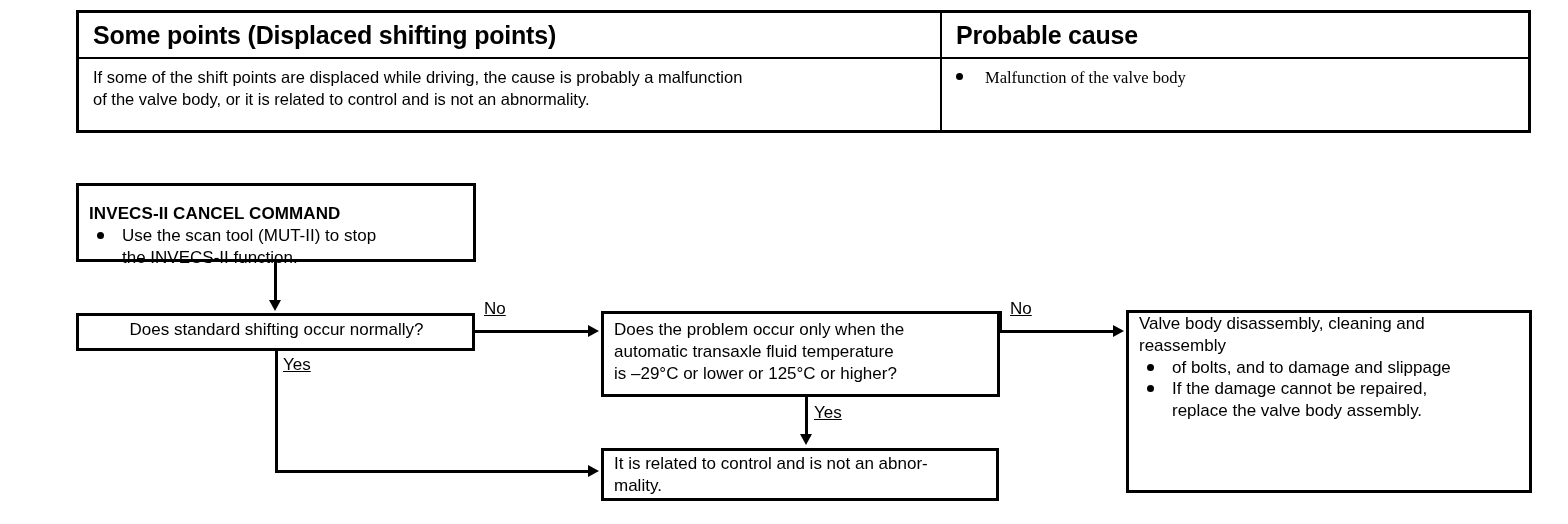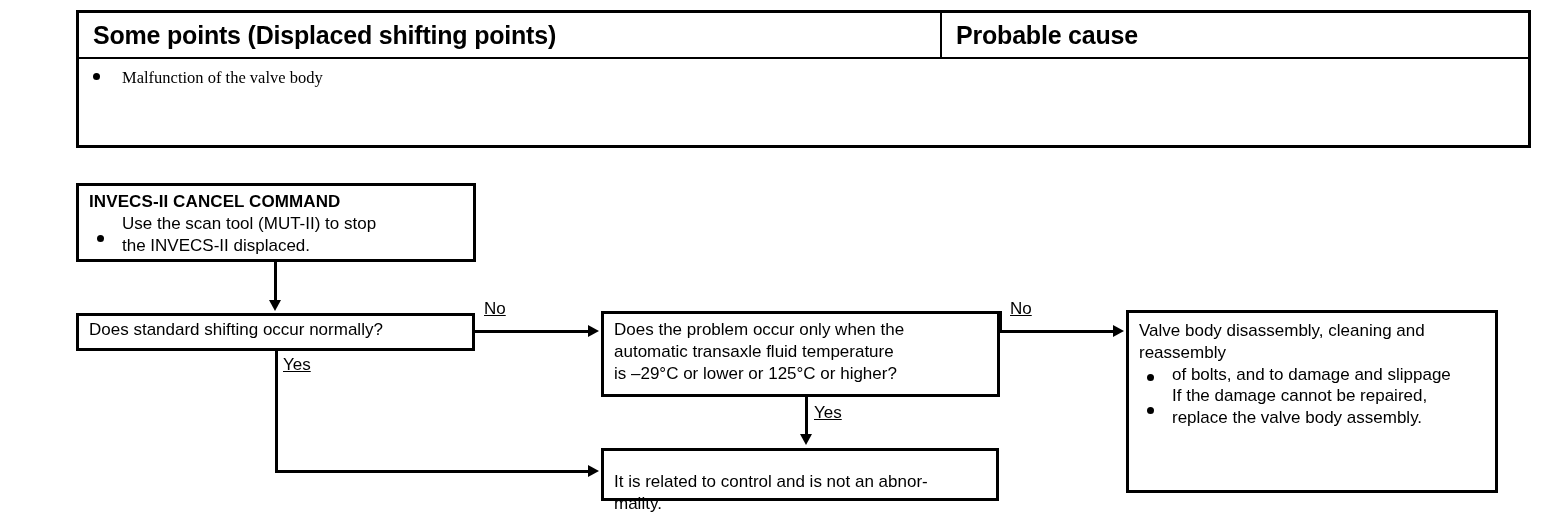--- a/index.html
+++ b/index.html
@@ -16,21 +16,21 @@
     color: #000000;
     overflow: hidden;
   }
 
   
   .sym-table {
     position: absolute;
     left: 76px;
     top: 10px;
     width: 1455px;
-    height: 138px;
+    height: 123px;
     border: 3px solid #000;
     box-sizing: border-box;
     display: grid;
     grid-template-columns: 863px 1fr;
     grid-template-rows: 46px 1fr;
   }
   .sym-cell {
     box-sizing: border-box;
     border-right: 2px solid #000;
     padding: 0 0 0 14px;
@@ -79,28 +79,28 @@
     padding: 4px 8px 4px 10px;
   }
   .fbox .ttl {
     font-weight: bold;
     font-size: 17px;
     letter-spacing: 0.1px;
     display: block;
   }
   .fbox .line { display: block; }
 
-  .b-invecs { left: 76px;  top: 183px; width: 400px; height: 79px; padding-top: 5px; }
-  .b-decision { left: 76px; top: 313px; width: 399px; height: 38px; display: flex; align-items: center; padding-top: 0; }
+  .b-invecs { left: 76px;  top: 183px; width: 400px; height: 79px; padding-top: 17px; }
+  .b-decision { left: 76px; top: 313px; width: 399px; height: 38px; display: flex; align-items: center; padding-top: 0; justify-content: center; }
   .b-temp  { left: 601px; top: 311px; width: 399px; height: 86px; padding-top: 5px; }
-  .b-control { left: 601px; top: 448px; width: 398px; height: 53px; padding-top: 20px; }
-  .b-valve { left: 1126px; top: 310px; width: 372px; height: 183px; padding-top: 7px; }
+  .b-control { left: 601px; top: 448px; width: 398px; height: 53px; padding-top: 2px; }
+  .b-valve { left: 1126px; top: 310px; width: 406px; height: 183px; padding-top: 0; }
   .fb-item {
     display: flex;
-    align-items: center;
+    align-items: flex-start;
   }
   .fb-item .dot {
     flex: 0 0 auto;
     width: 7px;
     height: 7px;
     border-radius: 50%;
     background: #000;
     margin: 7px 18px 0 8px;
   }
   .fb-item .body { flex: 1 1 auto; }
@@ -142,36 +142,42 @@
 <div id="page">
 
   <div class="sym-table">
 
     <div class="sym-cell sym-head">Some points (Displaced shifting points)</div>
 
     <div class="sym-cell sym-head last">
       <span>Probable cause</span>
     </div>
 
+    <div class="sym-cell sym-body">
+      <div>
+        <span class="txt">If some of the shift points are displaced while driving, the cause is probably a malfunction</span>
+        <span class="txt">of the valve body, or it is related to control and is not an abnormality.</span>
+      </div>
+    </div>
 
     <div class="sym-cell sym-body last">
       <div class="bullet-row">
         <span class="bullet-dot"></span>
         <span>Malfunction of the valve body</span>
       </div>
     </div>
   </div>
 
   <div class="fbox b-invecs">
     <span class="ttl">INVECS-II CANCEL COMMAND</span>
     <div class="fb-item">
       <span class="dot"></span>
       <span class="body">
         <span class="line">Use the scan tool (MUT-II) to stop</span>
-        <span class="line">the INVECS-II displaced.</span>
+        <span class="line">the INVECS-II function.</span>
       </span>
     </div>
   </div>
 
   <div class="vline" style="left:274px; top:262px; height:40px;"></div>
   <div class="arrow-down" style="left:269px; top:300px;"></div>
 
   <div class="fbox b-decision">
     <span>Does standard shifting occur normally?</span>
   </div>

